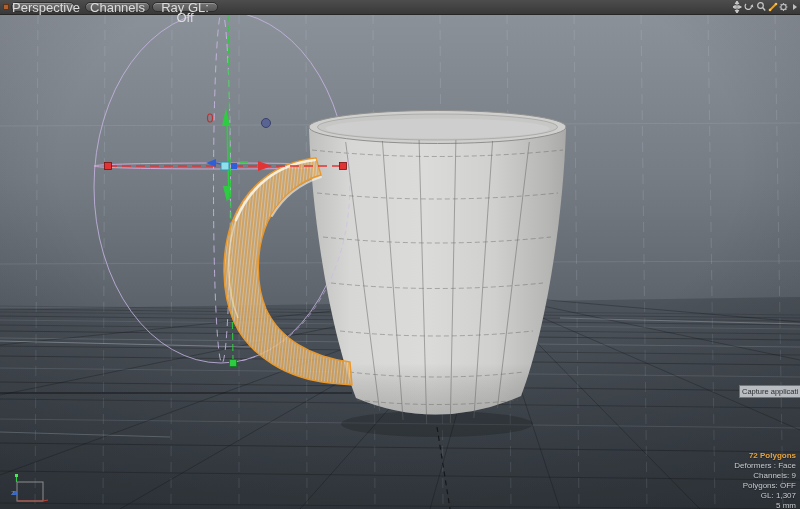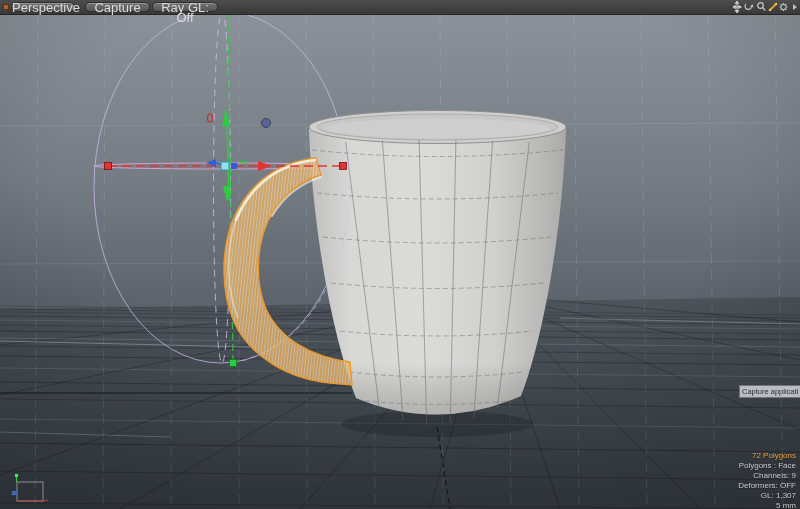--- a/index.html
+++ b/index.html
@@ -18,21 +18,21 @@
         box-sizing:border-box;cursor:default;}
   #btn-view{left:11px;width:64px;}
   #btn-default{left:85px;width:65px;}
   #btn-raygl{left:152px;width:66px;}
   #topicons{position:absolute;left:733px;top:1px;width:64px;height:12px;}
   
   #viewport{position:absolute;left:0;top:0;}
   #stats{position:absolute;right:4px;top:451px;text-align:right;
          font-size:8px;line-height:10px;color:#c7cbd0;z-index:20;
          text-shadow:0 1px 1px rgba(0,0,0,.4);}
-  #stats .sel{color:#e8a33d;font-weight:normal;}
+  #stats .sel{color:#e8a33d;font-weight:bold;}
   #tooltip{position:absolute;left:739px;top:385px;width:70px;height:13px;
            background:#b9bdc1;border:1px solid #70757a;box-sizing:border-box;
            color:#2c2f32;font-size:7.5px;line-height:11px;padding:0 2px;
            white-space:nowrap;overflow:hidden;z-index:25;}
   #axis-z{position:absolute;left:11px;top:489px;color:#4a84e8;
           font-size:8px;line-height:8px;z-index:21;}
 </style>
 </head>
 <body>
 
@@ -225,21 +225,21 @@
       <path d="M43,501 l5,-1" stroke="#c04030" stroke-width="1.2"></path>
       <rect x="13" y="491" width="4" height="4" fill="#3b6fd8" opacity="0.85"></rect>
     </g>
   </svg>
 
   <span id="axis-z">z</span>
 
   <div id="topbar">
     <span class="swatch"></span>
     <div class="pill" id="btn-view">Perspective</div>
-    <div class="pill" id="btn-default">Capture</div>
+    <div class="pill" id="btn-default">Channels</div>
     <div class="pill" id="btn-raygl">Ray GL: Off</div>
 
     <svg id="topicons" viewBox="0 0 64 12">
       <g stroke="#c8c8c8" stroke-width="1.1" fill="#c8c8c8">
         <line x1="4" y1="2" x2="4" y2="10"></line>
           <line x1="0" y1="6" x2="8" y2="6"></line>
         <polygon points="4,0 2.6,2.4 5.4,2.4"></polygon>
           <polygon points="4,12 2.6,9.6 5.4,9.6"></polygon>
         <polygon points="0,6 2.2,4.7 2.2,7.3"></polygon>
           <polygon points="8,6 5.8,4.7 5.8,7.3"></polygon>
@@ -269,22 +269,22 @@
           <line x1="53.3" y1="3.2" x2="52.3" y2="4.2"></line>
             <line x1="48.7" y1="7.8" x2="47.7" y2="8.8"></line>
         </g>
       </g>
       <polygon points="60,3 60,9 64,6" fill="#c0c0c0"></polygon>
     </svg>
   </div>
 
   <div id="stats">
     <div class="sel">72 Polygons</div>
-    <div>Polygons : Face</div>
+    <div>Deformers : Face</div>
     <div>Channels: 9</div>
-    <div>Deformers: OFF</div>
+    <div>Polygons: OFF</div>
     <div>GL: 1,307</div>
     <div>5 mm</div>
   </div>
 
   <div id="tooltip">Capture applicati</div>
 
 </div>
 
 </body></html>

